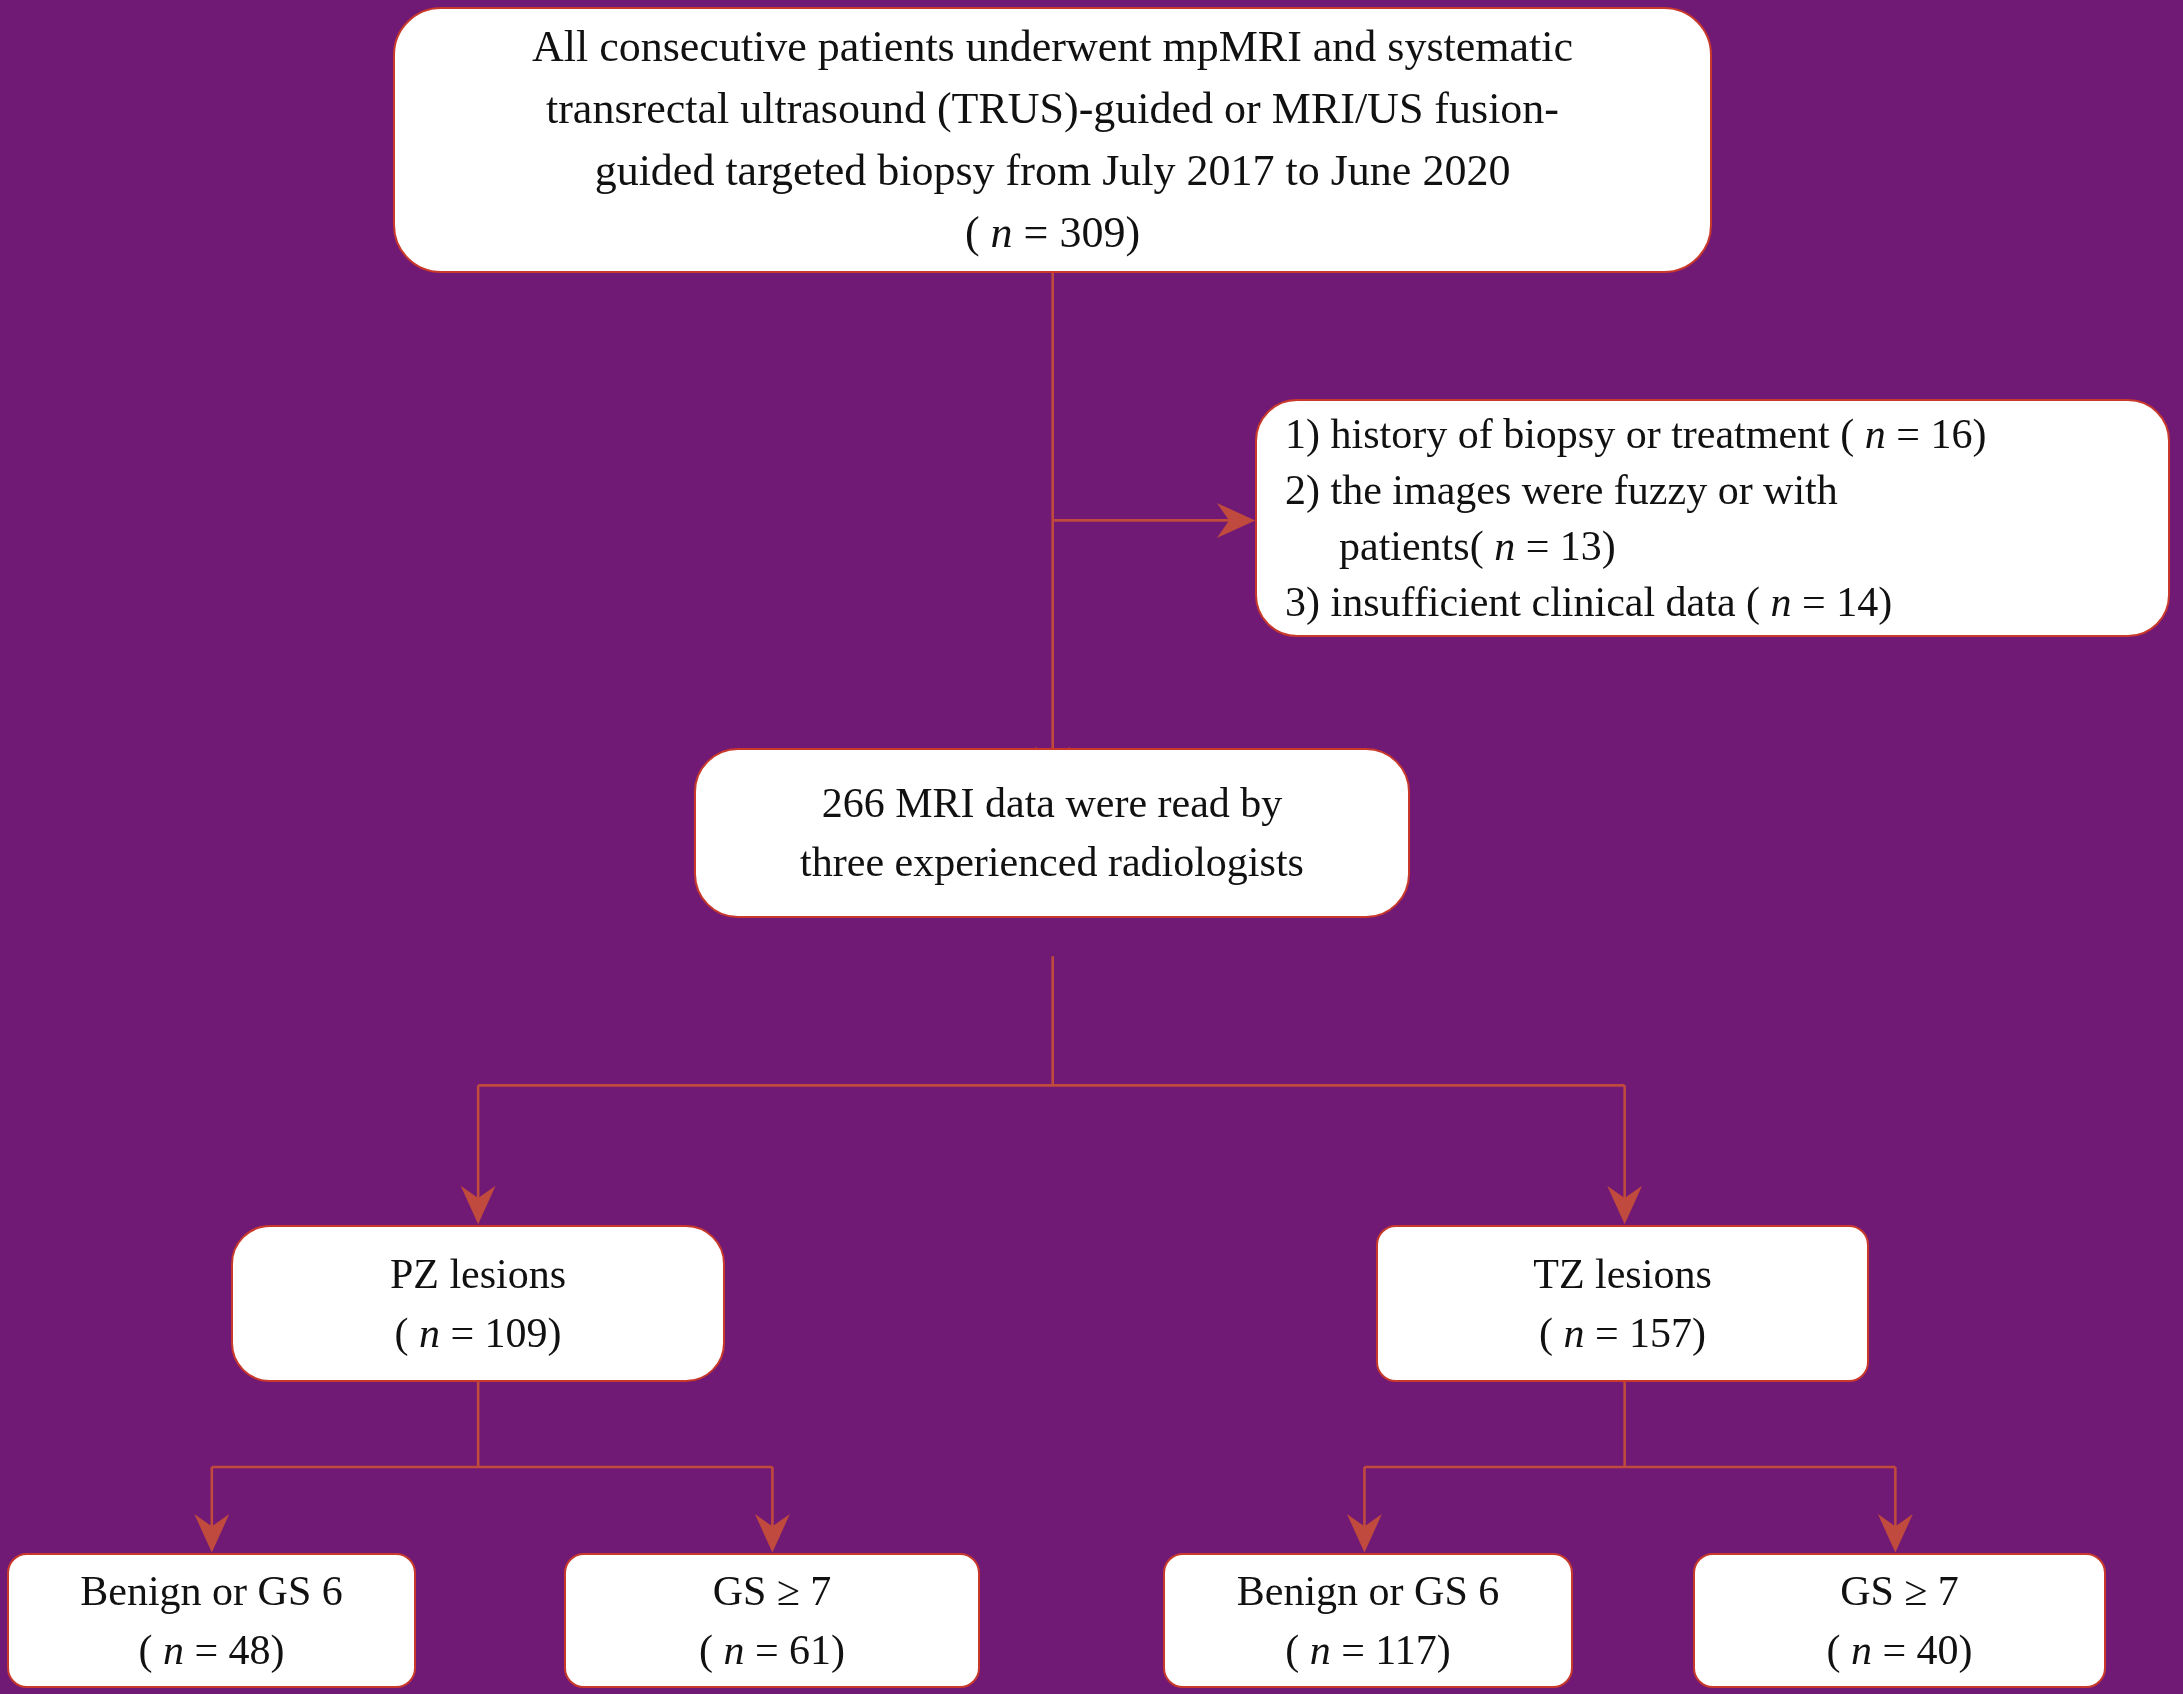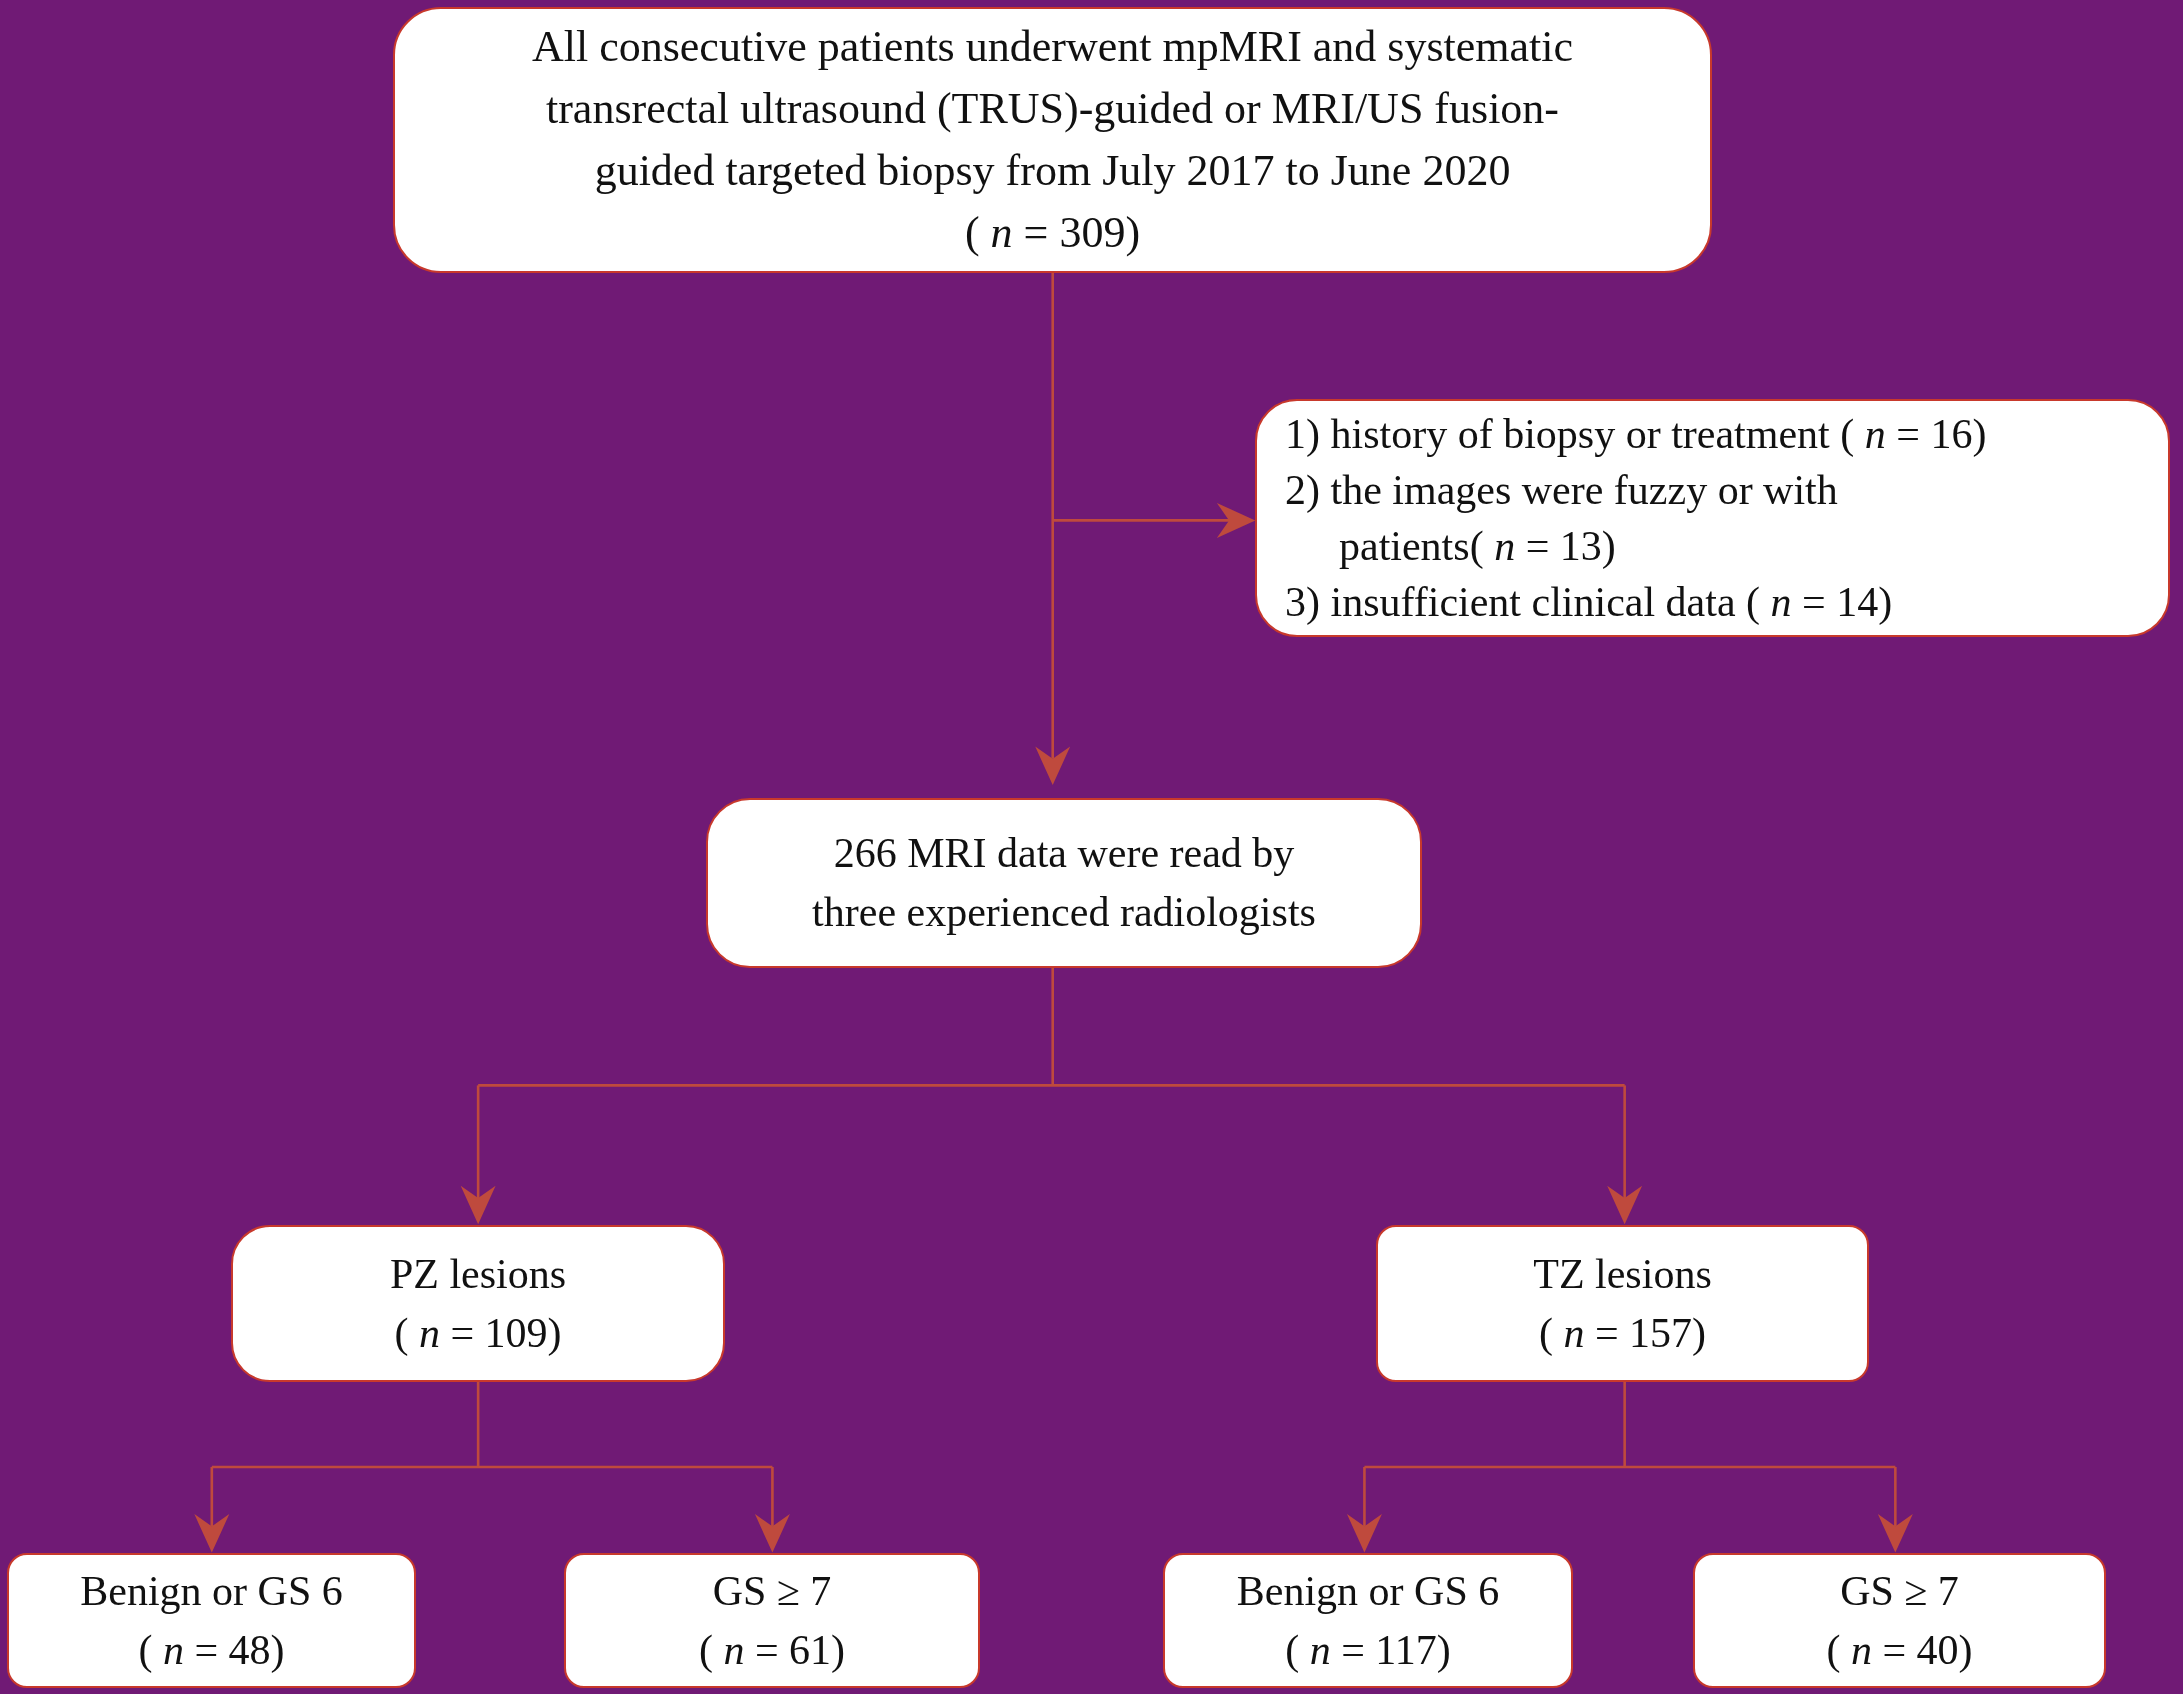--- a/index.html
+++ b/index.html
@@ -88,21 +88,21 @@
     <div class="bline"><span>( </span><i>n</i><span> = 309)</span></div>
   </div>
 
   <div class="box excl-box" style="left:1255px; top:399px; width:915px; height:238px;">
     <div class="bline"><span>1) history of biopsy or treatment </span><span>( </span><i>n</i><span> = 16)</span></div>
     <div class="bline"><span>2) the images were fuzzy or with</span></div>
     <div class="bline cont"><span>patients</span><span>( </span><i>n</i><span> = 13)</span></div>
     <div class="bline"><span>3) insufficient clinical data </span><span>( </span><i>n</i><span> = 14)</span></div>
   </div>
 
-  <div class="box mid-box" style="left:694px; top:798px; width:716px; height:170px;margin-left:12px;">
+  <div class="box mid-box" style="left:694px; top:748px; width:716px; height:170px;">
     <div class="bline">266 MRI data were read by</div>
     <div class="bline">three experienced radiologists</div>
   </div>
 
   <div class="box zone-box" style="left:231px; top:1225px; width:494px; height:157px;">
     <div class="bline">PZ lesions</div>
     <div class="bline"><span>( </span><i>n</i><span> = 109)</span></div>
   </div>
 
   <div class="box zone-box" style="left:1376px; top:1225px; width:493px; height:157px;border-radius:20px;">

